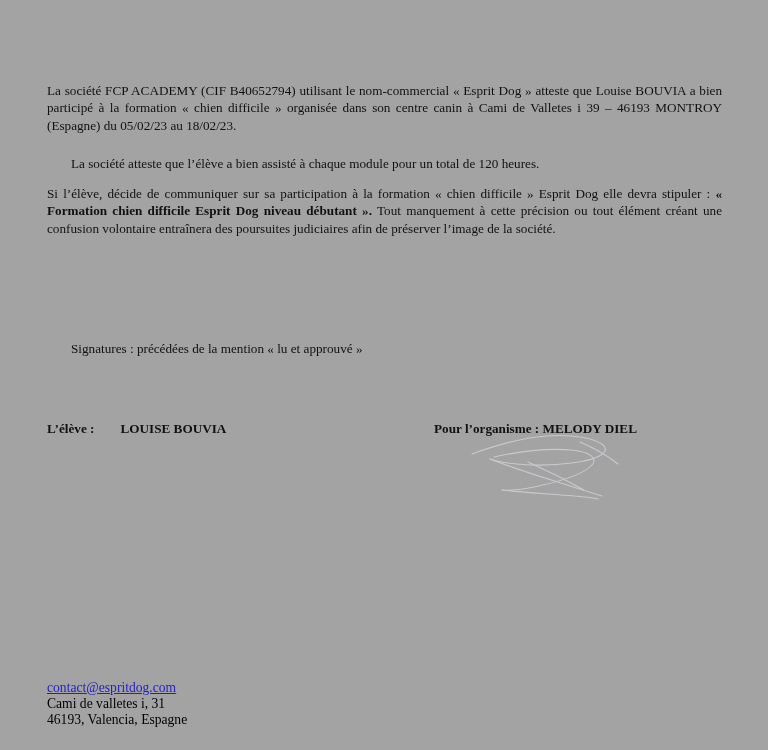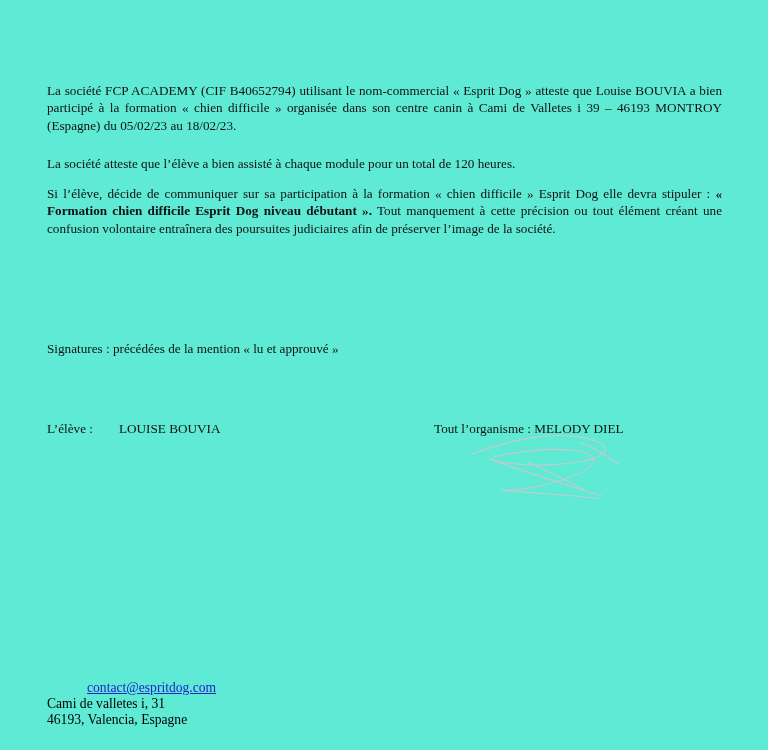--- a/index.html
+++ b/index.html
@@ -9,53 +9,54 @@
     background: #ffffff;
   }
   body {
     font-family: "Liberation Serif", "DejaVu Serif", serif;
     color: #000000;
   }
   .page {
     position: relative;
     width: 768px;
     height: 750px;
-    background: #5eead4;
+    background: #a3a3a3;
     overflow: hidden;
   }
   .body-block {
     position: absolute;
     left: 47px;
     width: 675px;
     font-size: 13.2px;
     line-height: 17.3px;
     text-align: justify;
     text-justify: inter-word;
     color: #111111;
   }
   .body-block p {
     margin: 0;
   }
   .para-1 { top: 82px; }
   .para-2 { top: 155px; }
   .para-3 { top: 185px; }
   .signatures-line { top: 340px; }
-  .signatures-line p { text-align: left; }
+  .signatures-line p { text-align: left; margin-left: 24px; }
   .para-2 p, .signatures-line p { text-align: left; }
 
   b, strong { font-weight: bold; }
 
   .sign-row {
     position: absolute;
     top: 420px;
     left: 47px;
     width: 675px;
     font-size: 13.2px;
     line-height: 17.3px;
     color: #111111;
+    font-weight: bold;
   }
   .sign-row .eleve-label {
     display: inline-block;
   }
   .sign-row .eleve-name {
     display: inline-block;
     margin-left: 26px;
   }
   .sign-row .organisme {
     position: absolute;
@@ -79,21 +80,20 @@
     top: 680px;
     width: 400px;
     font-size: 13.6px;
     line-height: 16.2px;
     font-family: "Liberation Serif", "DejaVu Serif", serif;
     color: #000000;
   }
   .footer div { white-space: nowrap; }
   .footer a.email-link {
     color: #2222cc;
-    margin-left: 40px;
   }
 </style>
 </head>
 <body>
 
 <div class="page">
 
   <div class="body-block para-1">
     <p>La société FCP ACADEMY (CIF B40652794) utilisant le nom-commercial « Esprit Dog » atteste que Louise BOUVIA a bien participé à la formation « chien difficile » organisée dans son centre canin à Cami de Valletes i 39 – 46193 MONTROY (Espagne) du 05/02/23 au 18/02/23.</p>
   </div>
@@ -105,21 +105,21 @@
   <div class="body-block para-3">
     <p><span>Si l’élève, décide de communiquer sur sa participation à la formation « chien difficile » Esprit Dog elle devra stipuler : </span><b>« Formation chien difficile Esprit Dog niveau débutant ».</b><span> Tout manquement à cette précision ou tout élément créant une confusion volontaire entraînera des poursuites judiciaires afin de préserver l’image de la société.</span></p>
   </div>
 
   <div class="body-block signatures-line">
     <p>Signatures : précédées de la mention « lu et approuvé »</p>
   </div>
 
   <div class="sign-row">
     <span class="eleve-label">L’élève :</span><span class="eleve-name">LOUISE BOUVIA</span>
-    <span class="organisme">Tout l’organisme : MELODY DIEL</span>
+    <span class="organisme">Pour l’organisme : MELODY DIEL</span>
   </div>
 
   <svg class="signature-mark" viewBox="0 0 160 70">
     <g fill="none" stroke="#c9c9cf" stroke-width="1.1" stroke-linecap="round">
       <path d="M4 22 C 26 14, 52 6, 78 4 C 104 2, 128 6, 136 14 C 142 21, 128 28, 104 31 C 74 35, 40 33, 22 27"></path>
       <path d="M22 27 C 40 34, 70 44, 96 52 C 114 58, 128 62, 134 64"></path>
       <path d="M26 25 C 48 20, 78 16, 104 18 C 122 20, 130 26, 124 33 C 116 42, 90 50, 66 55 C 50 58, 40 59, 34 58"></path>
       <path d="M34 58 C 52 60, 82 62, 106 64 C 118 65, 126 66, 130 67"></path>
       <path d="M60 30 C 78 38, 98 48, 116 58"></path>
       <path d="M112 10 C 126 16, 140 24, 150 32"></path>

